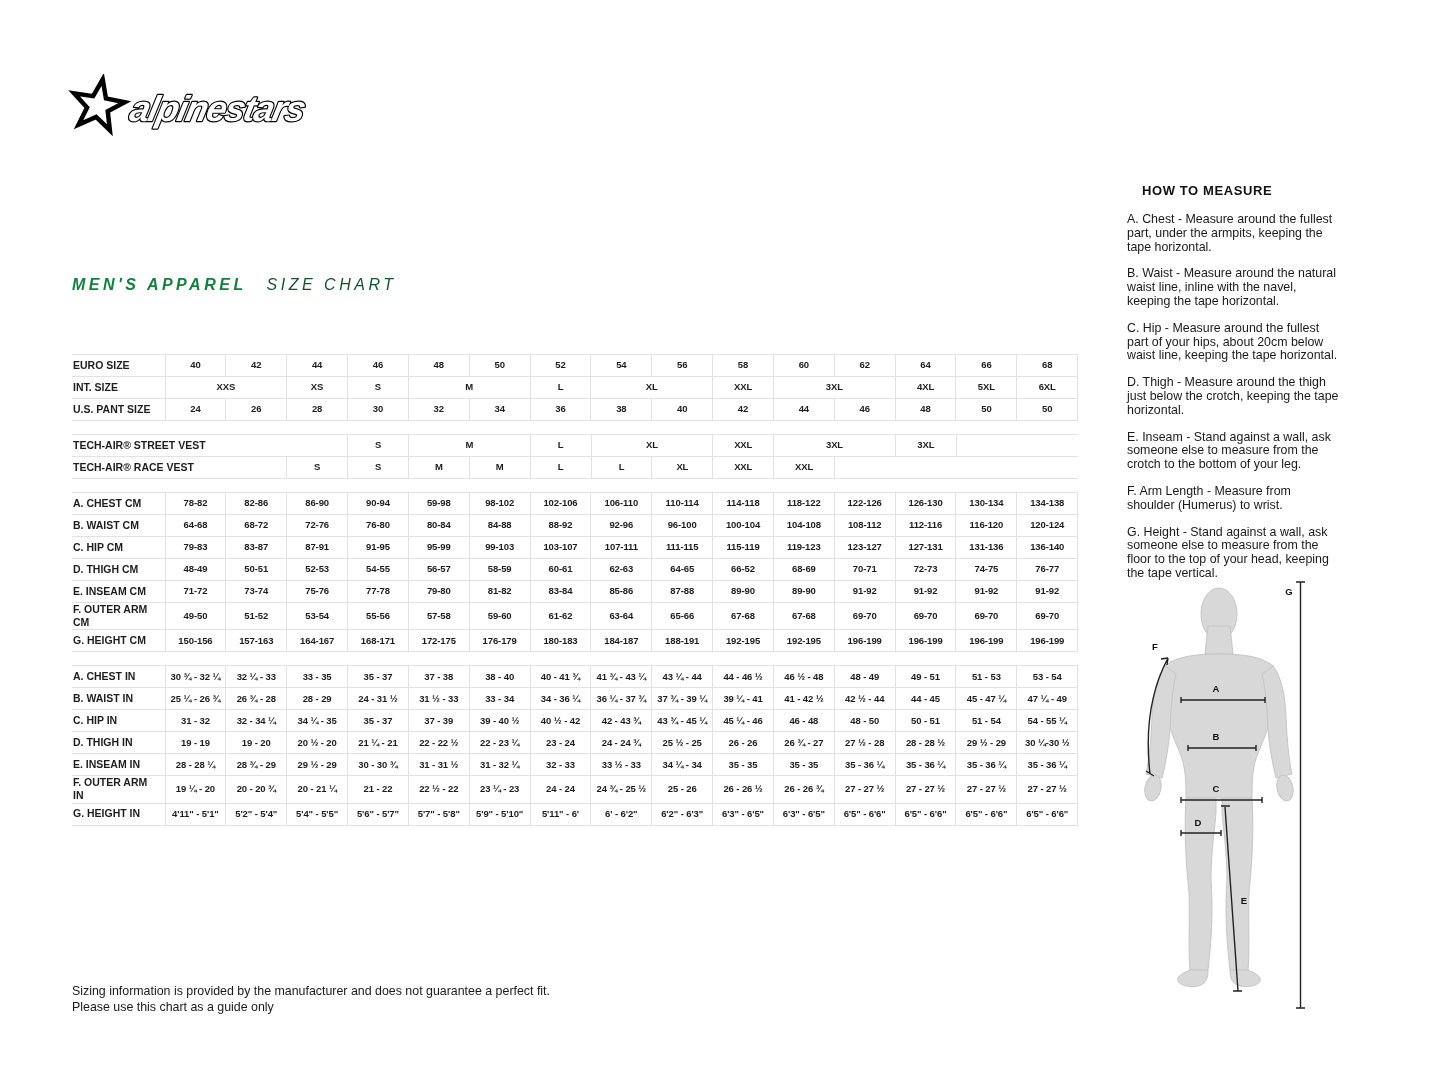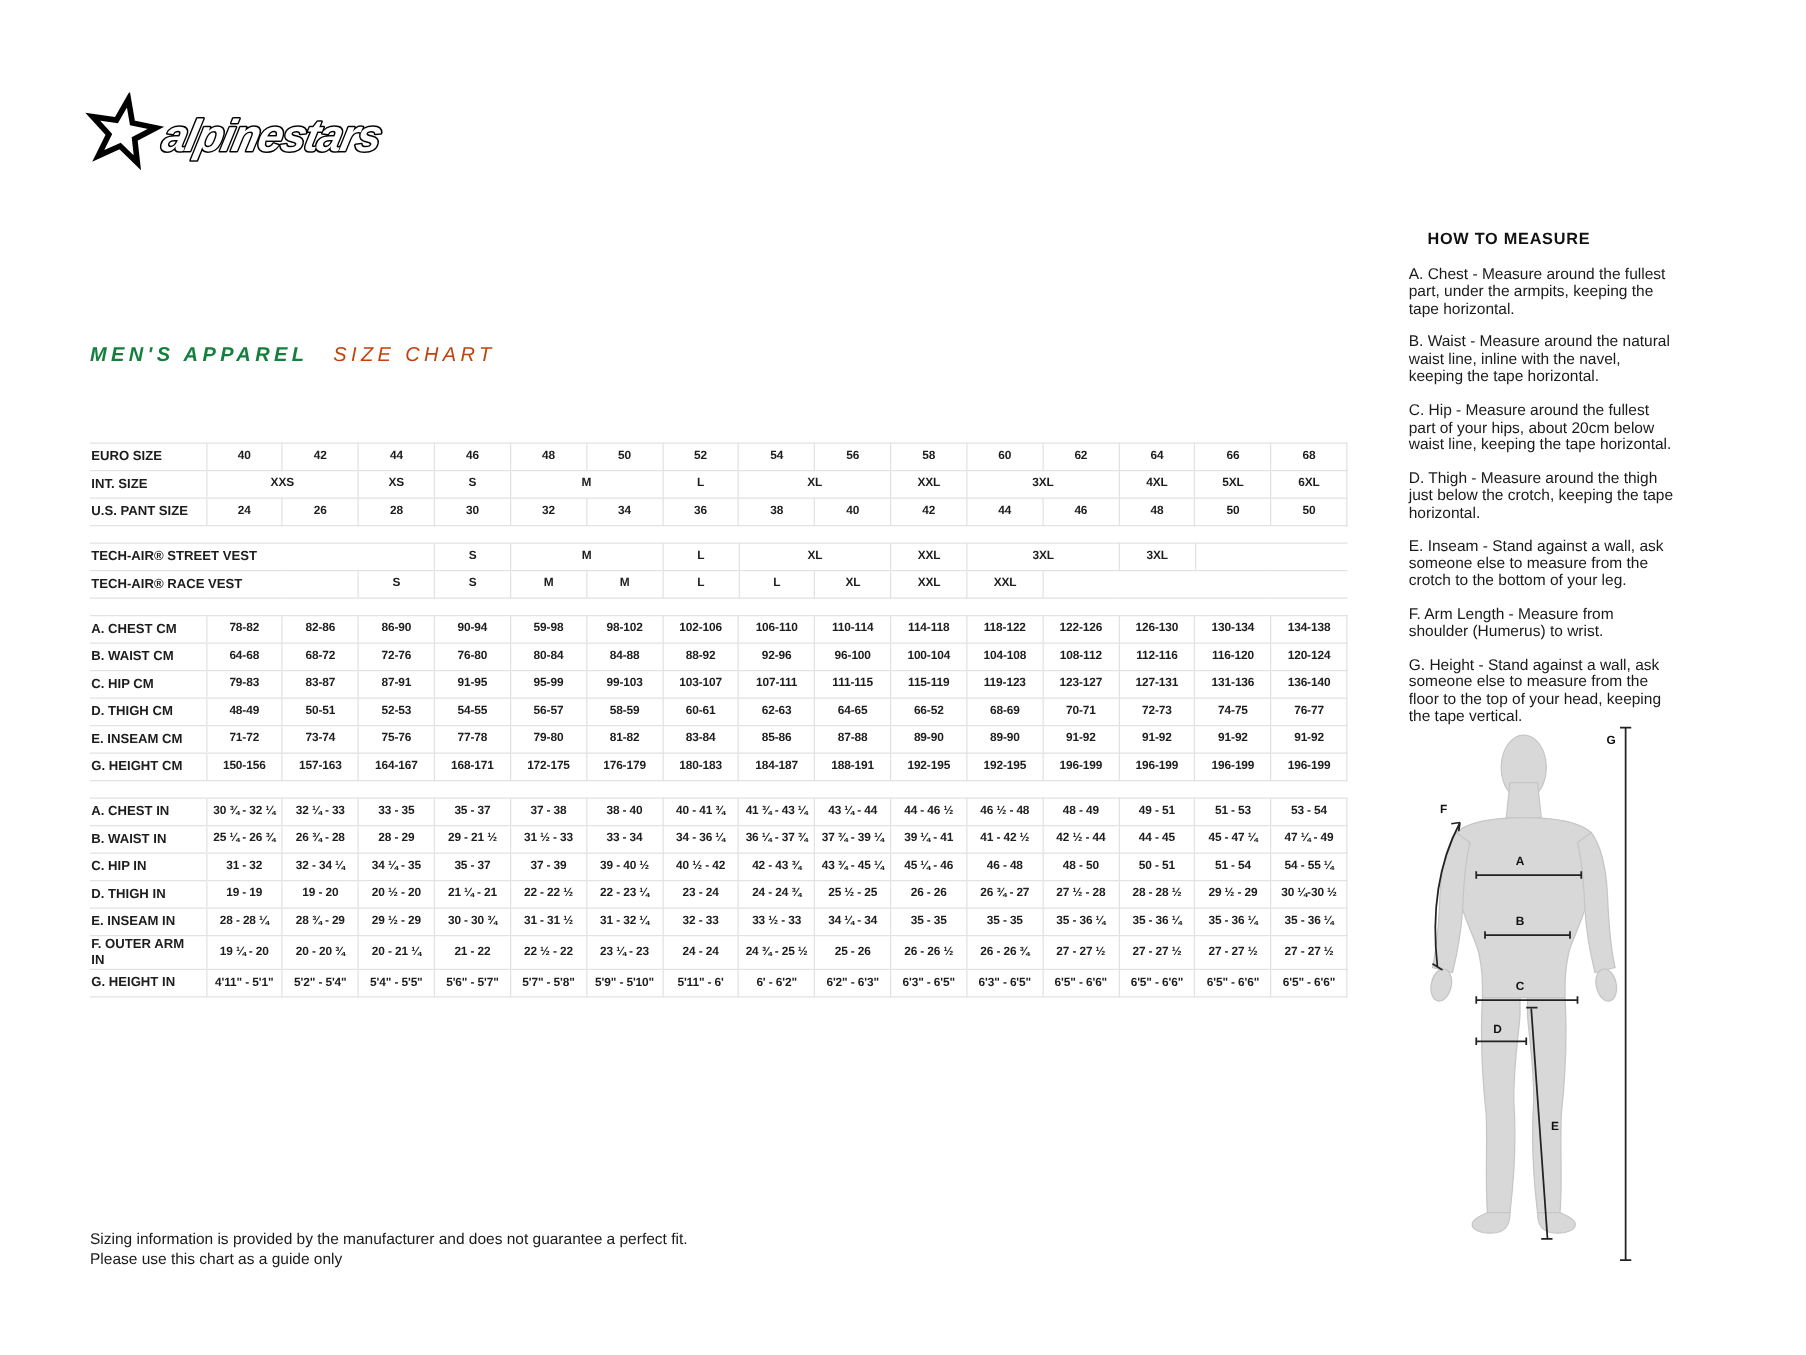--- a/index.html
+++ b/index.html
@@ -8,21 +8,21 @@
     font-family:"Liberation Sans", sans-serif; color:#151515; overflow:hidden;
   }
 
   
   .logo { position:absolute; left:62px; top:74px; }
 
   
   .title { position:absolute; left:72px; top:276px; font-size:16px; font-style:italic;
            letter-spacing:3.5px; white-space:nowrap; }
   .title .main { font-weight:bold; color:#15803d; }
-  .title .sub  { font-weight:normal; color:#c2410c; margin-left:12px; }
+  .title .sub  { font-weight:normal; color:#14532d; margin-left:12px; }
 
   
   .tables { position:absolute; left:72px; top:330px; width:1008px; }
   table.size-table { border-collapse:collapse; table-layout:fixed; width:1006px;margin-top:24px; }
   table.size-table + table.size-table { margin-top:13px; }
   table.size-table.tight { margin-top:8px; }
   .size-table td {
     height:21px; padding:0 1px; font-size:9.5px; font-weight:bold; text-align:center;
     vertical-align:middle; border-bottom:1px solid #e2e2e2; color:#1d1d1d;
     letter-spacing:-0.1px; line-height:1.1;
@@ -291,20 +291,38 @@
             <td colspan="1" class="val">85-86</td>
             <td colspan="1" class="val">87-88</td>
             <td colspan="1" class="val">89-90</td>
             <td colspan="1" class="val">89-90</td>
             <td colspan="1" class="val">91-92</td>
             <td colspan="1" class="val">91-92</td>
             <td colspan="1" class="val">91-92</td>
             <td colspan="1" class="val">91-92</td>
           </tr>
           <tr>
+            <td class="lbl">F. OUTER ARM CM</td>
+            <td colspan="1" class="val">49-50</td>
+            <td colspan="1" class="val">51-52</td>
+            <td colspan="1" class="val">53-54</td>
+            <td colspan="1" class="val">55-56</td>
+            <td colspan="1" class="val">57-58</td>
+            <td colspan="1" class="val">59-60</td>
+            <td colspan="1" class="val">61-62</td>
+            <td colspan="1" class="val">63-64</td>
+            <td colspan="1" class="val">65-66</td>
+            <td colspan="1" class="val">67-68</td>
+            <td colspan="1" class="val">67-68</td>
+            <td colspan="1" class="val">69-70</td>
+            <td colspan="1" class="val">69-70</td>
+            <td colspan="1" class="val">69-70</td>
+            <td colspan="1" class="val">69-70</td>
+          </tr>
+          <tr>
             <td class="lbl">G. HEIGHT CM</td>
             <td colspan="1" class="val">150-156</td>
             <td colspan="1" class="val">157-163</td>
             <td colspan="1" class="val">164-167</td>
             <td colspan="1" class="val">168-171</td>
             <td colspan="1" class="val">172-175</td>
             <td colspan="1" class="val">176-179</td>
             <td colspan="1" class="val">180-183</td>
             <td colspan="1" class="val">184-187</td>
             <td colspan="1" class="val">188-191</td>
@@ -353,21 +371,21 @@
             <td colspan="1" class="val">48 - 49</td>
             <td colspan="1" class="val">49 - 51</td>
             <td colspan="1" class="val">51 - 53</td>
             <td colspan="1" class="val">53 - 54</td>
           </tr>
           <tr>
             <td class="lbl">B. WAIST IN</td>
             <td colspan="1" class="val">25 ¼ - 26 ¾</td>
             <td colspan="1" class="val">26 ¾ - 28</td>
             <td colspan="1" class="val">28 - 29</td>
-            <td colspan="1" class="val">29 - 21 ½</td>
+            <td colspan="1" class="val">24 - 31 ½</td>
             <td colspan="1" class="val">31 ½ - 33</td>
             <td colspan="1" class="val">33 - 34</td>
             <td colspan="1" class="val">34 - 36 ¼</td>
             <td colspan="1" class="val">36 ¼ - 37 ¾</td>
             <td colspan="1" class="val">37 ¾ - 39 ¼</td>
             <td colspan="1" class="val">39 ¼ - 41</td>
             <td colspan="1" class="val">41 - 42 ½</td>
             <td colspan="1" class="val">42 ½ - 44</td>
             <td colspan="1" class="val">44 - 45</td>
             <td colspan="1" class="val">45 - 47 ¼</td>

